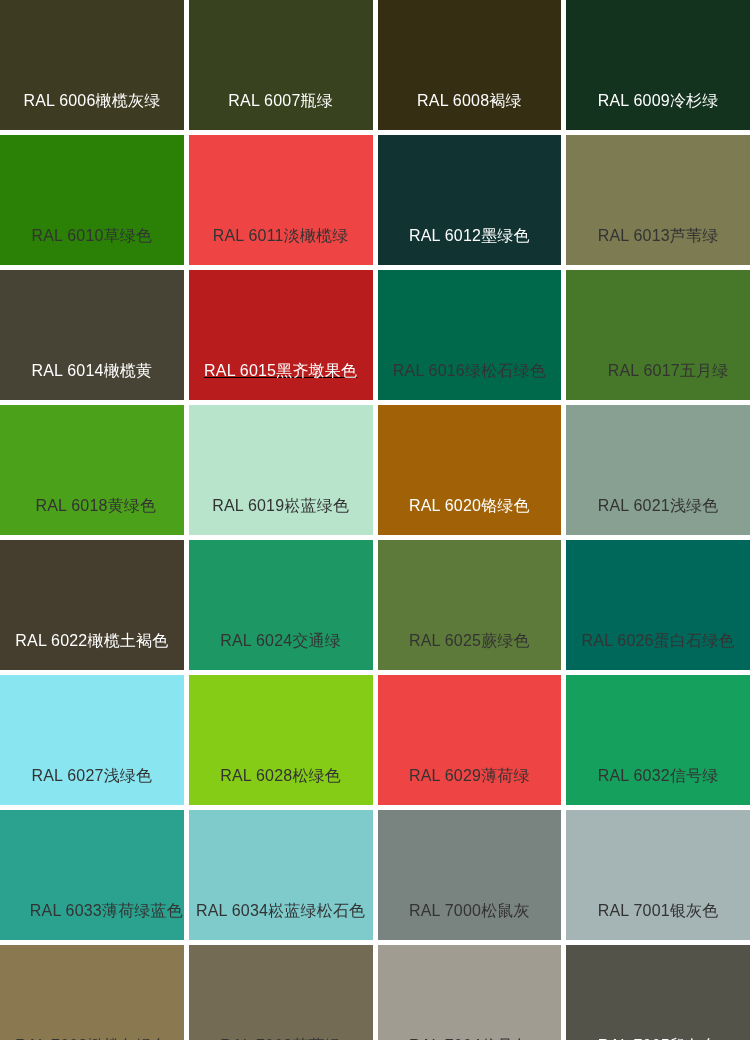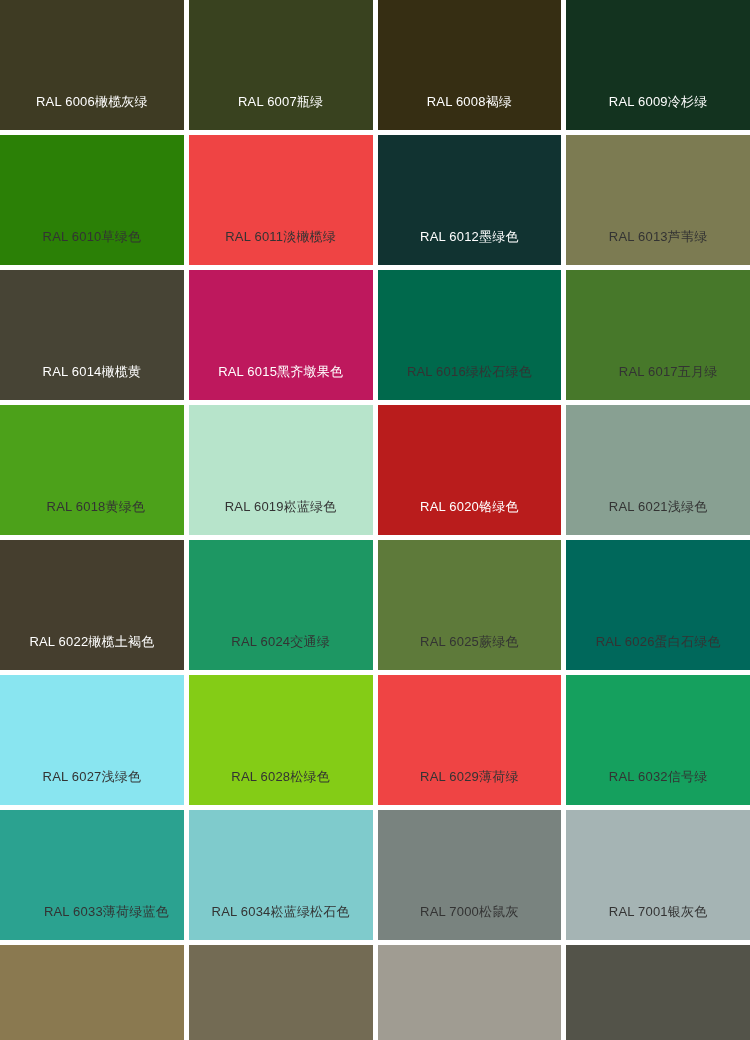--- a/index.html
+++ b/index.html
@@ -22,21 +22,21 @@
     position: relative;
     display: flex;
     align-items: flex-end;
     justify-content: center;
     overflow: hidden;
   }
   .swatch-label {
     display: block;
     width: 100%;
     text-align: center;
-    font-size: 13px;
+    font-size: 16px;
     line-height: 1.2;
     letter-spacing: 0.2px;
     padding-bottom: 20px;
     white-space: nowrap;
     font-weight: 400;
   }
   .light-text { color: #ffffff; }
   .dark-text  { color: #333333; }
 </style>
 </head>
@@ -63,36 +63,36 @@
     </div>
     <div class="swatch" style="background-color: rgb(17, 51, 49);">
       <span class="swatch-label light-text">RAL 6012墨绿色</span>
     </div>
     <div class="swatch" style="background-color: rgb(124, 123, 82);">
       <span class="swatch-label dark-text">RAL 6013芦苇绿</span>
     </div>
     <div class="swatch" style="background-color: rgb(71, 68, 53);">
       <span class="swatch-label light-text">RAL 6014橄榄黄</span>
     </div>
-    <div class="swatch" style="background-color: #be185d;">
+    <div class="swatch" style="background-color: #b91c1c; text-decoration: underline;">
       <span class="swatch-label light-text">RAL 6015黑齐墩果色</span>
     </div>
     <div class="swatch" style="background-color: rgb(0, 105, 76);">
       <span class="swatch-label dark-text">RAL 6016绿松石绿色</span>
     </div>
     <div class="swatch" style="background-color: rgb(71, 120, 42); padding-left: 20px;">
       <span class="swatch-label dark-text">RAL 6017五月绿</span>
     </div>
     <div class="swatch" style="background-color: rgb(76, 161, 26); padding-left: 8px;">
       <span class="swatch-label dark-text">RAL 6018黄绿色</span>
     </div>
     <div class="swatch" style="background-color: rgb(183, 228, 203);">
       <span class="swatch-label dark-text">RAL 6019崧蓝绿色</span>
     </div>
-    <div class="swatch" style="background-color: #b91c1c;">
+    <div class="swatch" style="background-color: #a16207;">
       <span class="swatch-label light-text">RAL 6020铬绿色</span>
     </div>
     <div class="swatch" style="background-color: rgb(136, 160, 146);">
       <span class="swatch-label dark-text">RAL 6021浅绿色</span>
     </div>
     <div class="swatch" style="background-color: rgb(69, 62, 46);">
       <span class="swatch-label light-text">RAL 6022橄榄土褐色</span>
     </div>
     <div class="swatch" style="background-color: rgb(29, 151, 99);">
       <span class="swatch-label dark-text">RAL 6024交通绿</span>

